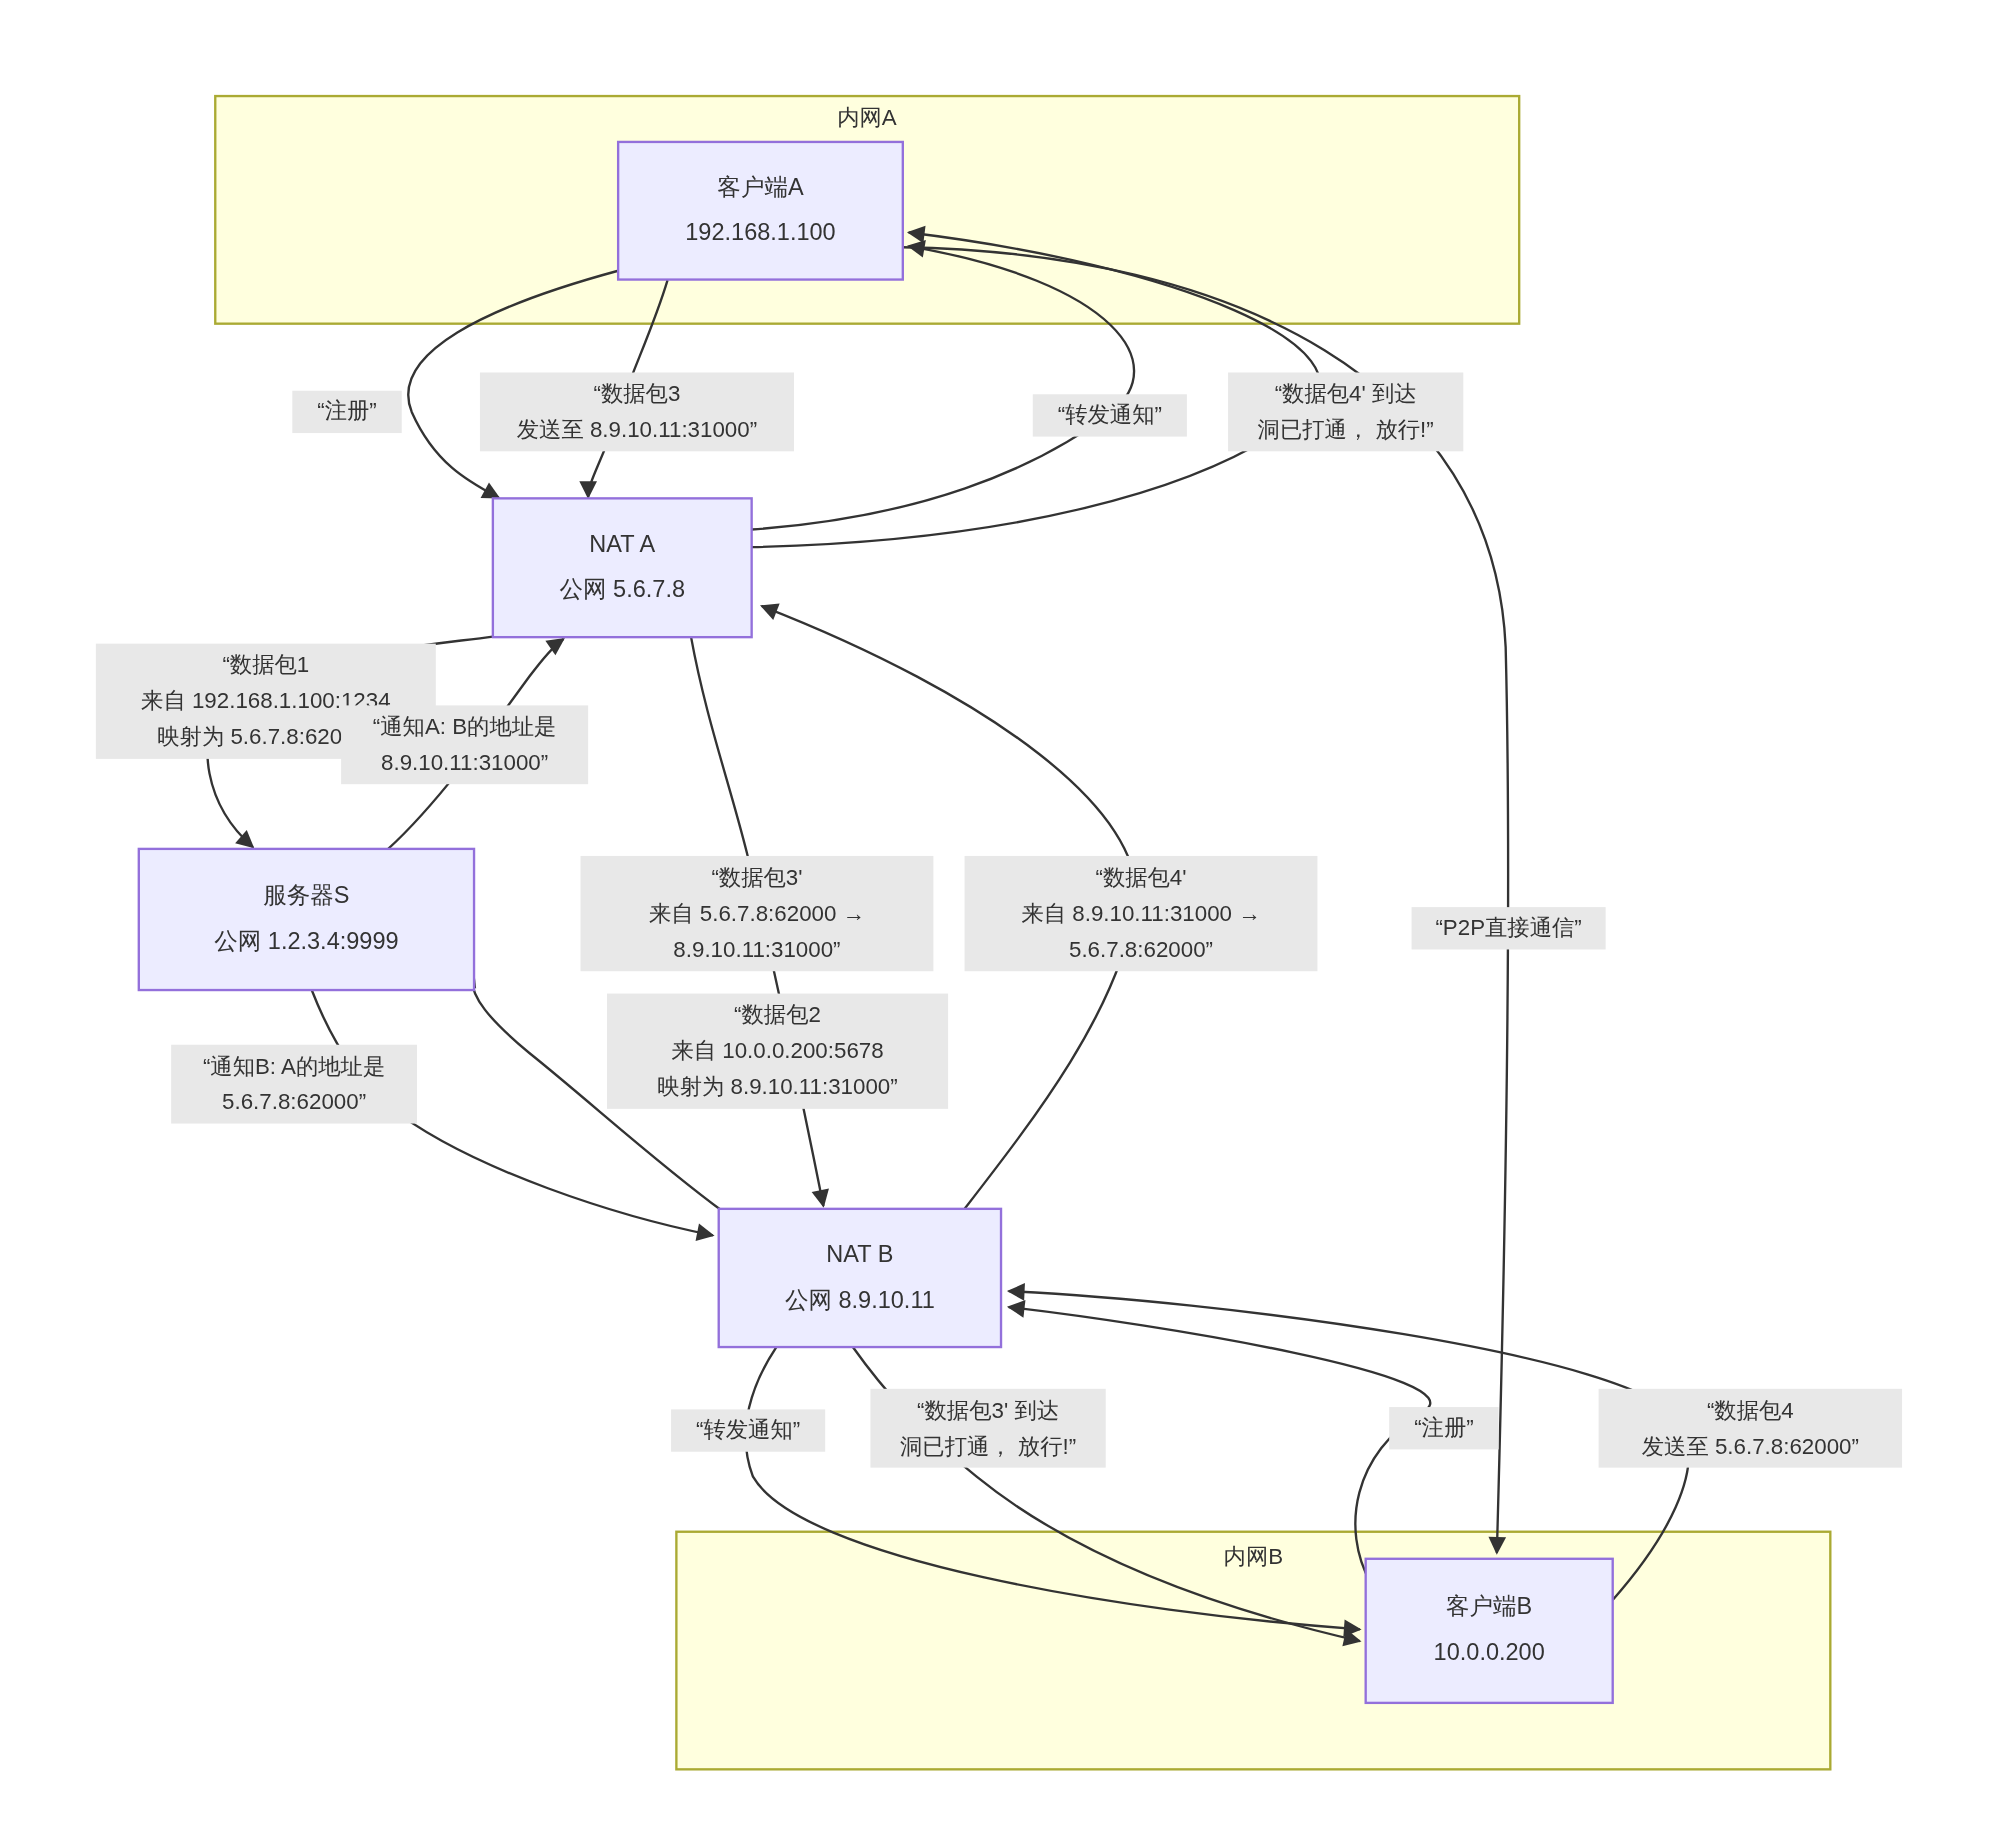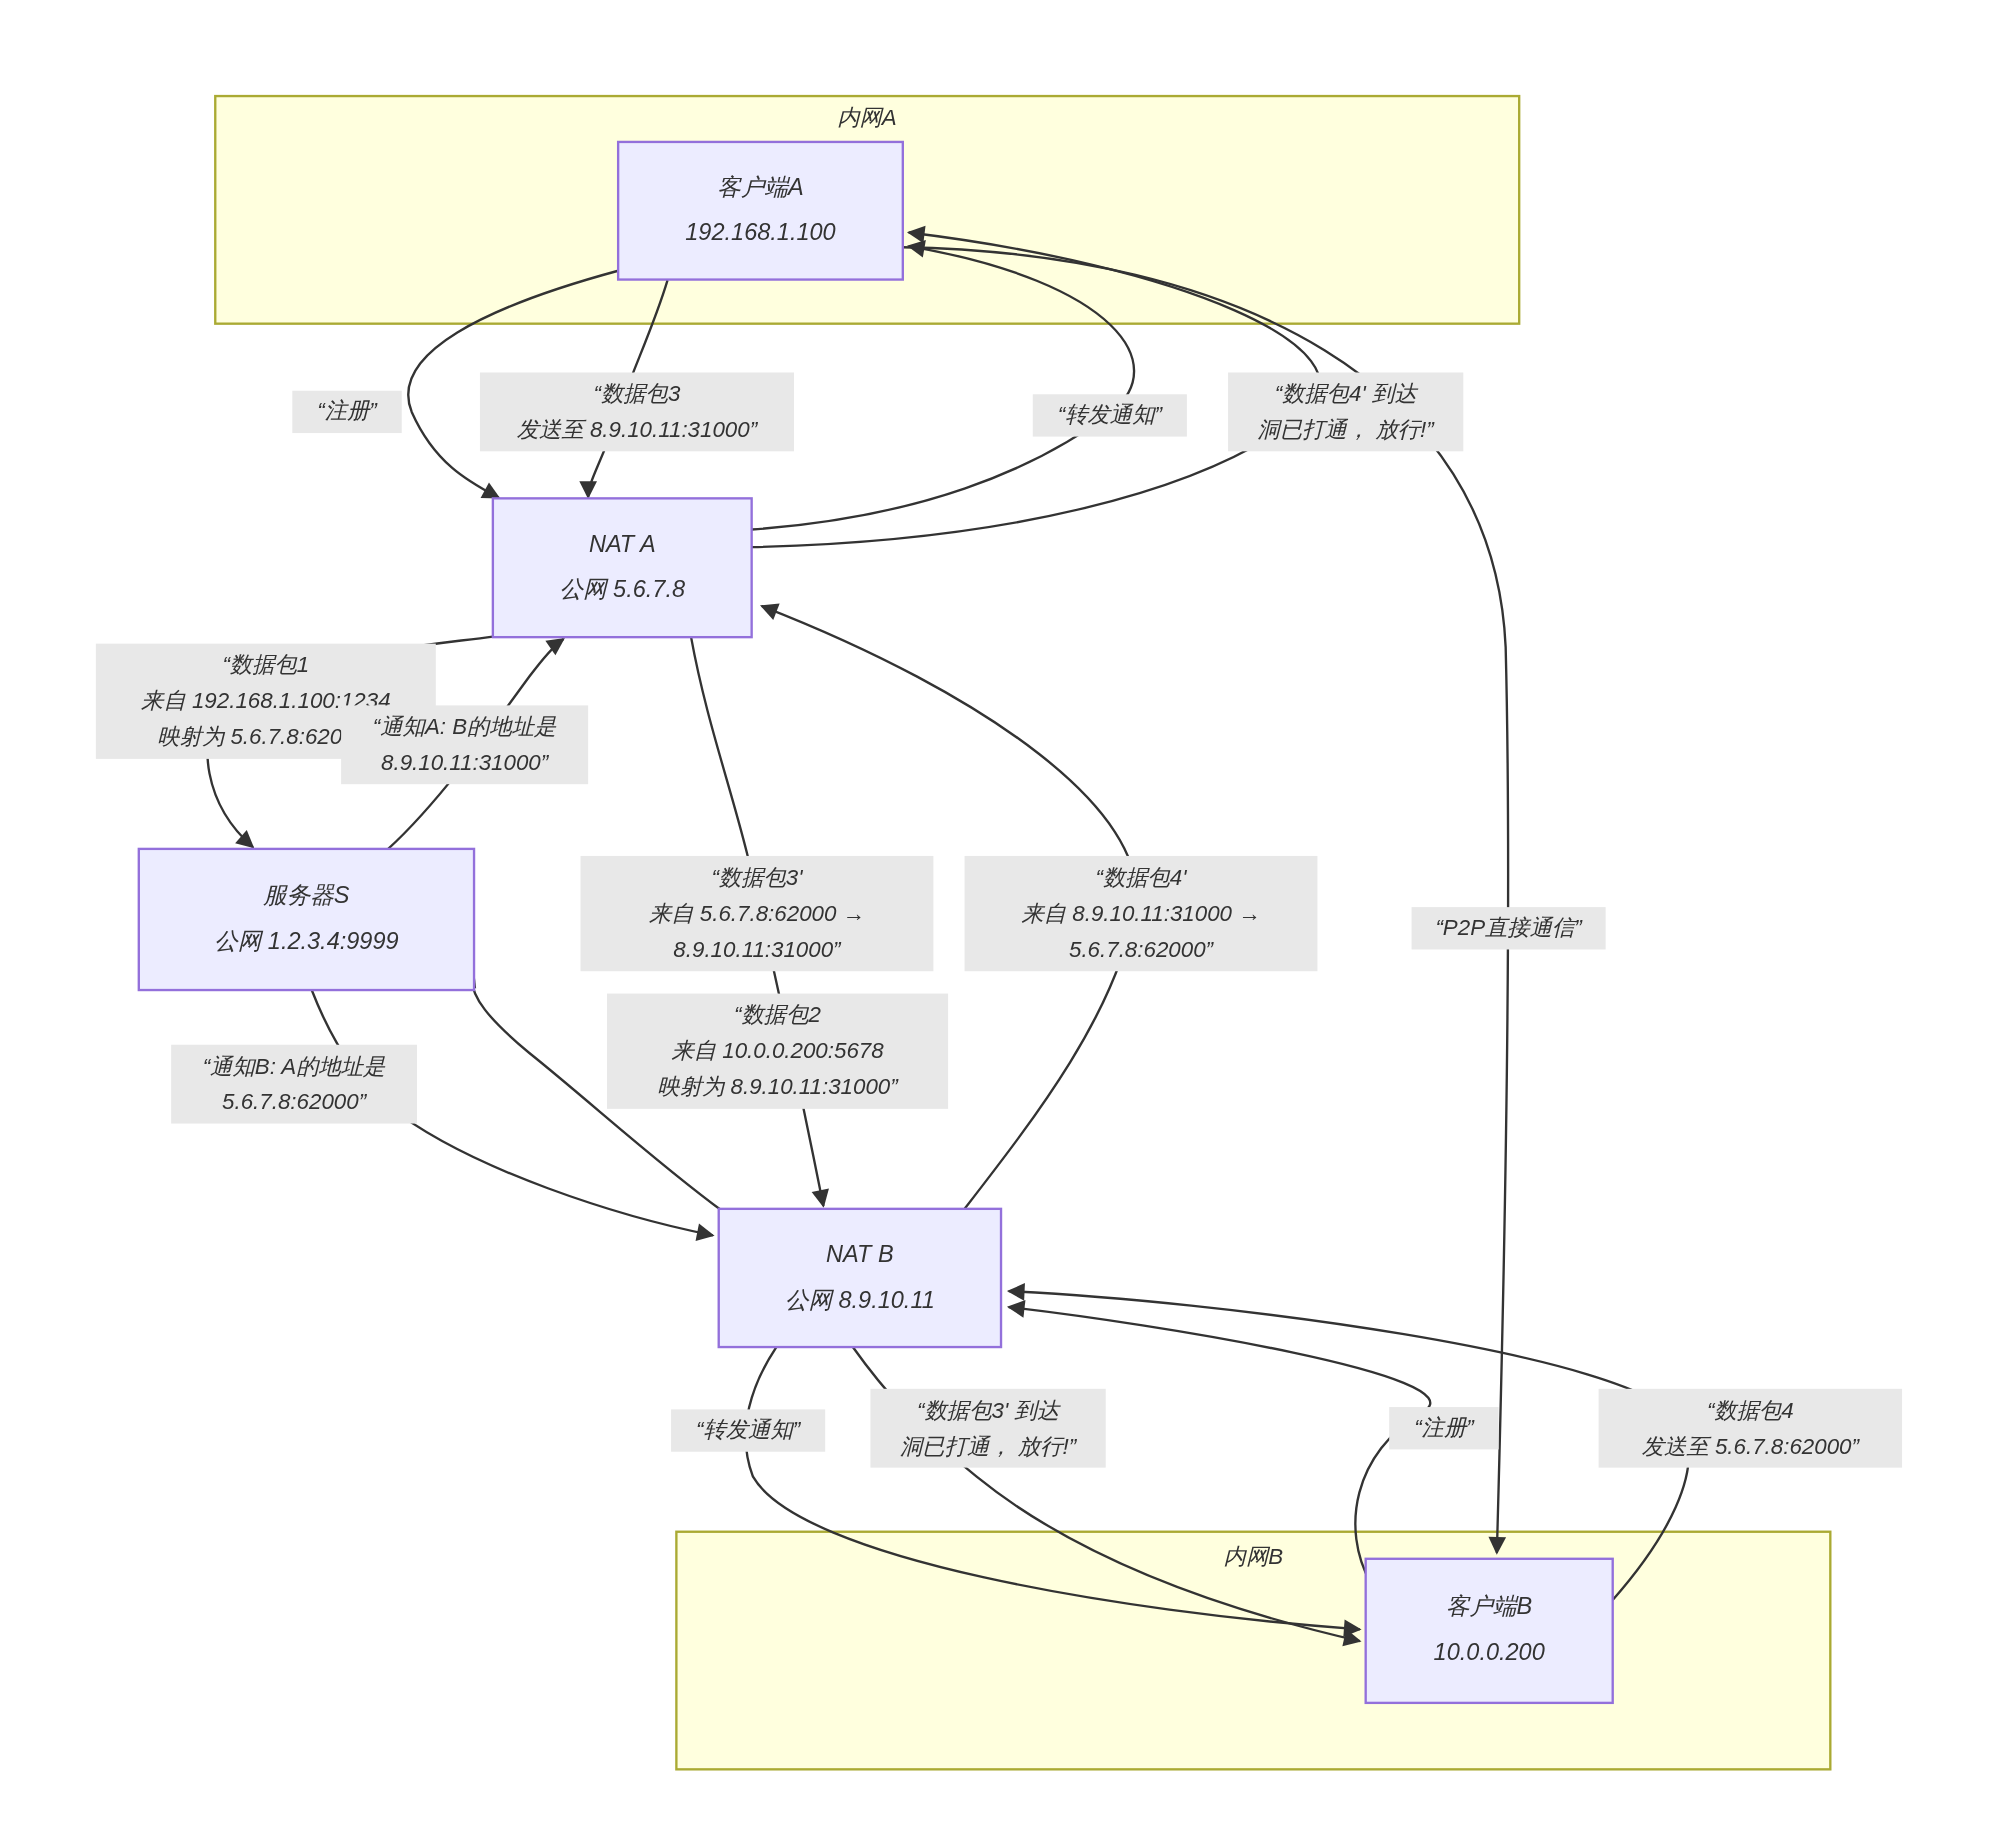--- a/index.html
+++ b/index.html
@@ -10,21 +10,20 @@
   }
   body {
     font-family: "Liberation Sans", "DejaVu Sans", sans-serif;
   }
   #diagram-root {
     position: relative;
     width: 2015px;
     height: 1836px;
     background: #ffffff;
     overflow: hidden;
-    font-style: italic;
   }
   svg.diagram-canvas {
     position: absolute;
     left: 0;
     top: 0;
     width: 2015px;
     height: 1836px;
   }
   .cluster-rect {
     fill: #ffffde;

